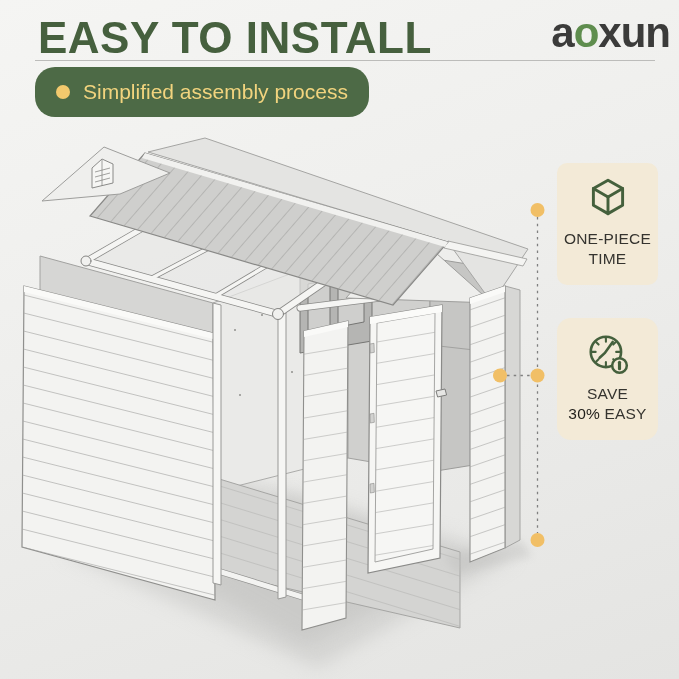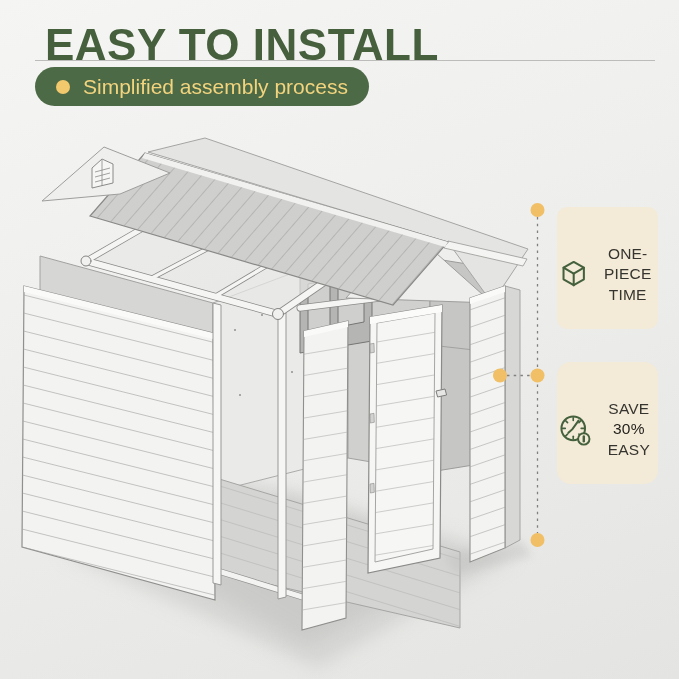--- a/index.html
+++ b/index.html
@@ -2,38 +2,38 @@
 <html><head>
 <meta charset="utf-8">
 <style>
   html,body{margin:0;padding:0;background:#d8d8d6;}
   .stage{
     position:relative;width:679px;height:679px;overflow:hidden;
     background:linear-gradient(160deg,#f5f5f3 0%,#efefed 40%,#e4e4e2 100%);
     font-family:"Liberation Sans", sans-serif;
   }
   .title{
-    position:absolute;left:33px;top:8px;margin:12px;
+    position:absolute;left:33px;top:8px;margin:5px;
     font-size:44px;font-weight:700;letter-spacing:.5px;color:#46603e;
   }
   .rule{position:absolute;left:35px;top:60px;width:620px;height:1px;background:#bcbcba;}
   .logo{position:absolute;top:12px;right:9px;font-size:42px;font-weight:700;
         letter-spacing:-1px;color:#3b3b3a;line-height:1;}
   .logo .accent{color:#5f8d4e;}
   .badge{
-    position:absolute;left:35px;top:67px;height:39px;box-sizing:border-box;
+    position:absolute;left:35px;top:67px;height:50px;box-sizing:border-box;
     display:inline-flex;align-items:center;gap:13px;padding:0 21px;
     background:#4d6a46;border-radius:20px;color:#f2d47e;font-size:21px;
   }
   .badge-dot{width:14px;height:14px;border-radius:50%;background:#f2c96d;}
   .scene{position:absolute;left:0;top:0;width:679px;height:679px;}
   .card{
     position:absolute;left:557px;width:101px;height:122px;box-sizing:border-box;
-    background:#f3ead7;border-radius:10px;display:flex;flex-direction:row;
-    align-items:center;padding-top:13px;gap:7px;margin-top:44px;
+    background:#f3ead7;border-radius:10px;display:flex;flex-direction:column;
+    align-items:center;padding-top:13px;gap:7px;
   }
   .card.c1{top:163px;} .card.c2{top:318px;border-radius:14px;} .card.c3{top:473px;}
   .card-label{font-size:15.5px;color:#35342f;text-align:center;line-height:1.32;letter-spacing:.2px;}
   .card-label b{font-weight:400;color:#1f1e1a;}
   .icon{display:block;}
 </style>
 </head>
 <body>
 
 <div class="stage">
@@ -201,20 +201,21 @@
       <g fill="#f1bf66">
         <circle cx="537.5" cy="210" r="7"></circle>
         <circle cx="500" cy="375.5" r="7"></circle>
         <circle cx="537.5" cy="375.5" r="7"></circle>
         <circle cx="537.5" cy="540" r="7"></circle>
       </g>
     </g>
   </svg>
 
   <h1 class="title">EASY TO INSTALL</h1>
+  <div class="logo"><span>a</span><span class="accent">o</span><span>xun</span></div>
   <div class="rule"></div>
   <div class="badge">
     <span class="badge-dot"></span>
     <span>Simplified assembly process</span>
   </div>
 
   <div class="card c1">
     <svg class="icon" width="48" height="46" viewBox="0 0 46 44" fill="none" stroke="#44603c" stroke-width="2.8" stroke-linejoin="round" stroke-linecap="round">
       <path d="M23,4 L37,12 L23,20 L9,12 Z"></path>
       <path d="M9,12 L9,28 L23,36 L23,20"></path>

